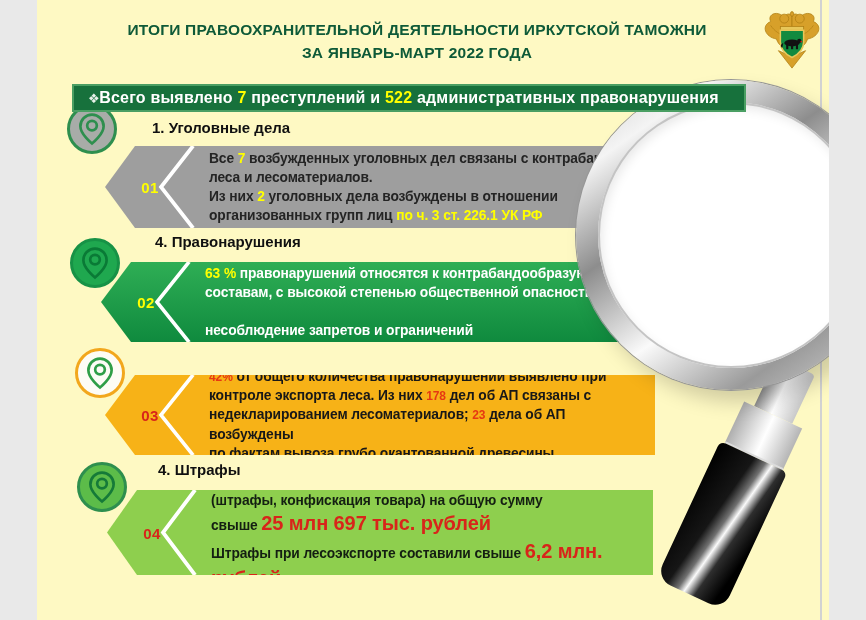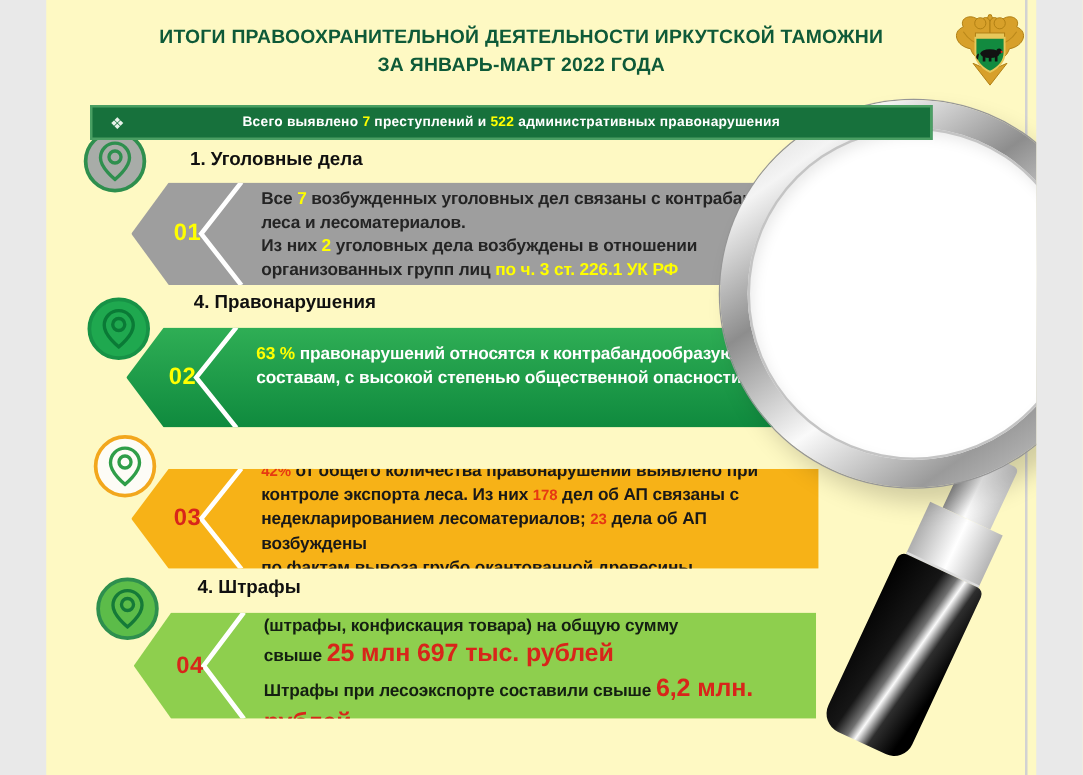--- a/index.html
+++ b/index.html
@@ -19,21 +19,21 @@
   .logo-text{margin-left:6px;color:var(--c_logo_green,#2f9e4d);font-weight:bold;font-size:9.5px;line-height:1.3;letter-spacing:.4px;}
 
   
   .banner{
     position:absolute;left:35px;top:84px;width:674px;height:28px;z-index:30;
     background:var(--c_banner_bg,#17713c);border:2px solid #4a9f63;box-sizing:border-box;
     display:flex;align-items:center;
   }
   .banner .bullet{position:absolute;left:14px;color:#e8f2ea;font-size:13px;}
   .banner .banner-text{
-    width:100%;text-align:center;color:#ffffff;font-weight:bold;font-size:11px;letter-spacing:.2px;white-space:nowrap;
+    width:100%;text-align:center;color:#ffffff;font-weight:bold;font-size:16px;letter-spacing:.2px;white-space:nowrap;
   }
   .banner .banner-text .em{color:var(--c_hl_yellow,#ffff00);}
 
   
   .pin{position:absolute;width:50px;height:50px;border-radius:50%;z-index:12;display:flex;align-items:center;justify-content:center;box-sizing:border-box;}
   .pin svg{width:34px;height:34px;}
   .pin1{left:30px;top:104px;background:#a8aca8;border:3px solid #2e8f4e;}
   .pin2{left:33px;top:238px;background:#1fa84f;border:3px solid #179246;}
   .pin3{left:38px;top:348px;background:#fdfcf6;border:3px solid #f2a71d;}
   .pin4{left:40px;top:462px;background:#5cbc49;border:3px solid #2e8f4e;}
@@ -48,21 +48,21 @@
     clip-path:polygon(30px 0,100% 0,100% 100%,30px 100%,0 50%);
     display:flex;align-items:center;
   }
   .box1{left:68px;top:146px;width:550px;height:82px;background:var(--c_box1_bg,#9e9e9e);}
   .box2{left:64px;top:262px;width:554px;height:80px;background:linear-gradient(180deg,var(--c_box2_bg1,#2fae55),var(--c_box2_bg2,#0f8a3e));}
   .box3{left:68px;top:375px;width:550px;height:80px;background:var(--c_box3_bg,#f7b217);}
   .box4{left:70px;top:490px;width:546px;height:85px;background:var(--c_box4_bg,#8ecf4e);}
   .chev{position:absolute;left:0;top:0;width:100px;height:100%;}
   .num{
     position:absolute;left:22px;top:50%;transform:translateY(-50%);width:46px;text-align:center;
-    font-weight:bold;font-size:19px;letter-spacing:.5px;
+    font-weight:bold;font-size:15px;letter-spacing:.5px;
   }
   .box1 .num,.box2 .num{color:var(--c_hl_yellow,#ffff00);}
   .box3 .num,.box4 .num{color:var(--c_hl_red,#d8251a);}
   .box-text{
     margin-left:104px;padding-right:8px;font-weight:bold;font-size:13.8px;line-height:1.38;letter-spacing:-.1px;
   }
   .box1 .box-text{color:#242424;}
   .box2 .box-text{color:#ffffff;}
   .box3 .box-text{color:#181818;}
   .box4 .box-text{color:#141f12;}
@@ -163,21 +163,21 @@
       <path d="M12 1.8 C7.4 1.8 3.8 5.5 3.8 10 c0 5.8 8.2 12.2 8.2 12.2 S20.2 15.8 20.2 10 C20.2 5.5 16.6 1.8 12 1.8 Z"></path>
       <circle cx="12" cy="9.6" r="3.4"></circle>
     </svg>
   </div>
   <div class="row-heading h2">4. Правонарушения</div>
   <div class="abox box2">
     <svg class="chev" viewBox="0 0 100 100" preserveAspectRatio="none">
       <polyline points="88,0 56,50 88,100" fill="none" stroke="#ffffff" stroke-width="4"></polyline>
     </svg>
     <span class="num">02</span>
-    <div class="box-text"><span class="em">63 %</span><span> правонарушений  относятся к  контрабандообразующим</span><br><span>составам, с высокой  степенью общественной опасности:</span><br><br></div>
+    <div class="box-text"><span class="em">63 %</span><span> правонарушений  относятся к  контрабандообразующим</span><br><span>составам, с высокой  степенью общественной опасности:</span><br><br><span>несоблюдение  запретов  и ограничений</span></div>
   </div>
 
   <div class="pin pin3">
     <svg viewBox="0 0 24 24" fill="none" stroke="#2f9e48" stroke-width="1.9">
       <path d="M12 1.8 C7.4 1.8 3.8 5.5 3.8 10 c0 5.8 8.2 12.2 8.2 12.2 S20.2 15.8 20.2 10 C20.2 5.5 16.6 1.8 12 1.8 Z"></path>
       <circle cx="12" cy="9.6" r="3.4"></circle>
     </svg>
   </div>
   <div class="abox box3">
     <svg class="chev" viewBox="0 0 100 100" preserveAspectRatio="none">

